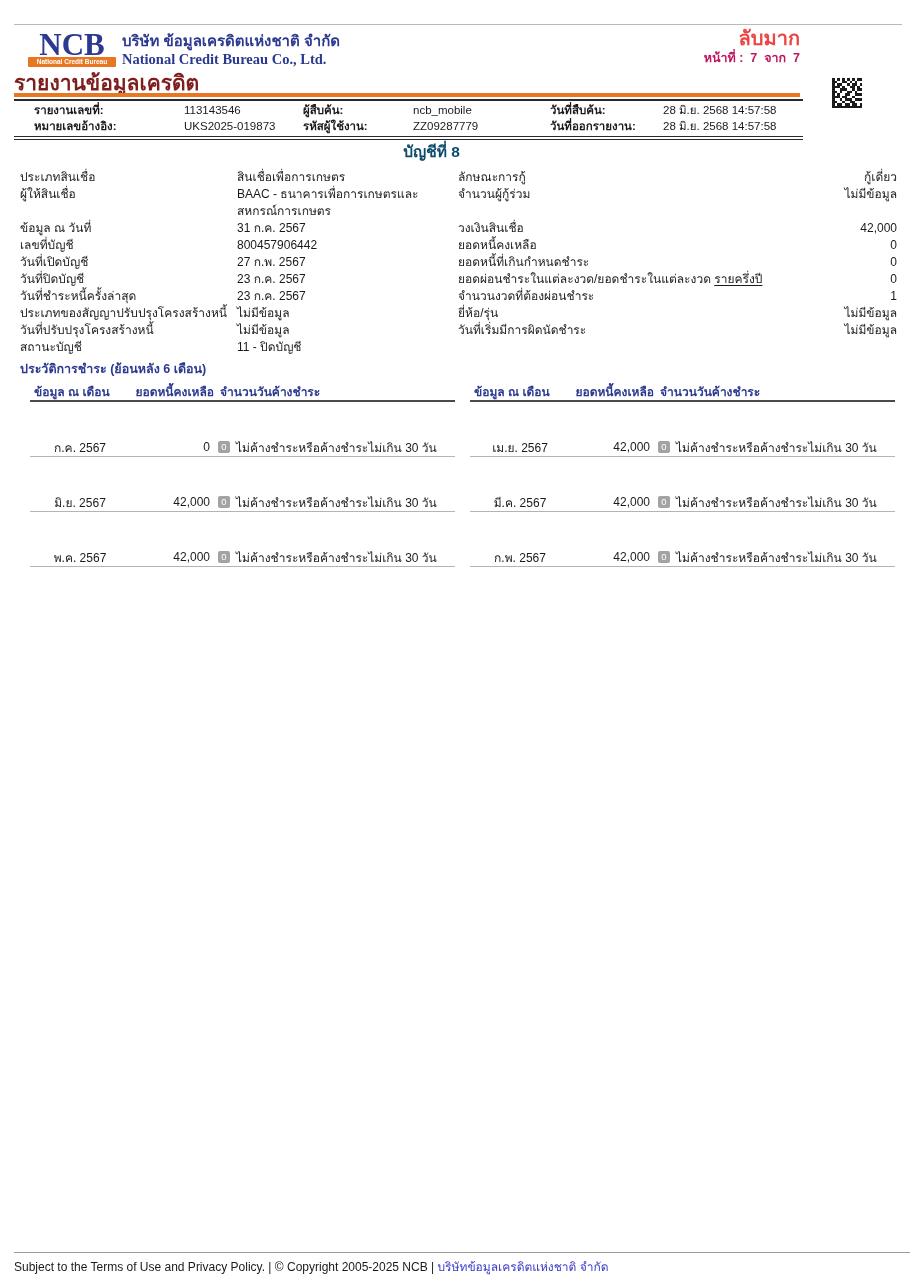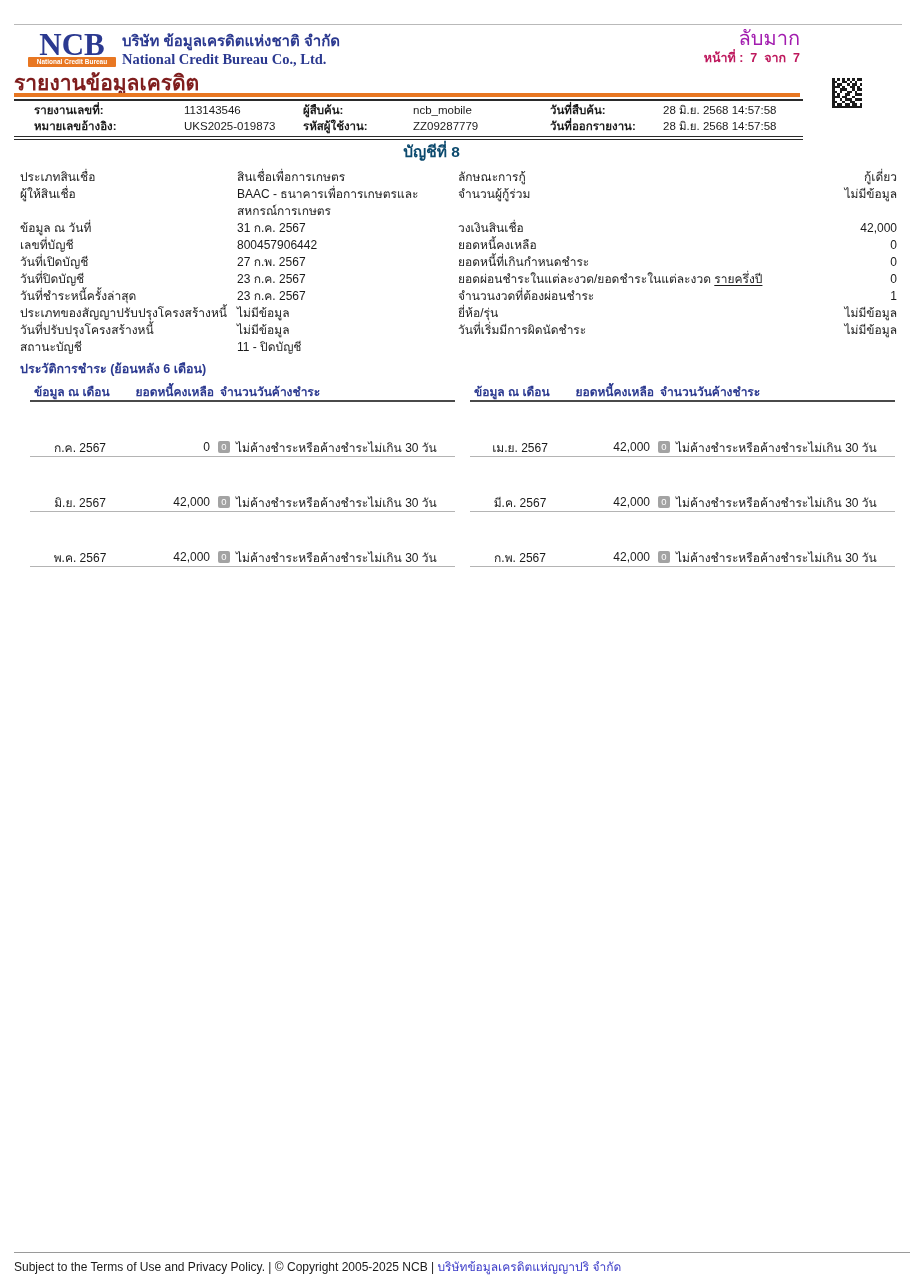--- a/index.html
+++ b/index.html
@@ -18,21 +18,21 @@
   }
   .logo-banner{
     background:#E87722;color:#ffffff;font-weight:bold;font-size:6.5px;line-height:10px;
     text-align:center;margin-top:-3px;border-radius:1px;
   }
   .company{position:absolute;left:122px;top:31px;color:#2B3990;}
   .company-th{font-size:15px;font-weight:bold;line-height:19px;}
   .company-en{font-family:"Liberation Serif","DejaVu Serif",serif;font-size:14.5px;font-weight:bold;line-height:18px;}
 
   .confidential{position:absolute;right:124px;top:26px;text-align:right;}
-  .secret{color:#a21caf;font-size:20px;font-weight:normal;line-height:24px;}
+  .secret{color:#ef4444;font-size:20px;font-weight:bold;line-height:24px;}
   .pagenum{font-size:12.5px;font-weight:bold;line-height:16px;white-space:pre;color:#be185d;}
 
   .report-title{position:absolute;left:14px;top:66px;font-size:21px;font-weight:bold;color:#7f1d1d;}
   .orange-rule{position:absolute;left:14px;top:93px;width:786px;height:4px;background:#E87722;}
 
   .barcode{position:absolute;left:832px;top:78px;width:30px;height:30px;}
 
   
   .info-table{
     position:absolute;left:14px;top:99px;width:789px;
@@ -339,16 +339,16 @@
             <div class="ph-status">
               <span class="badge">0</span>
               <span>ไม่ค้างชำระหรือค้างชำระไม่เกิน 30 วัน</span>
             </div>
           </div>
         </div>
       </div>
   </div>
 
   <div class="footer">
-    <span>Subject to the Terms of Use and Privacy Policy. | © Copyright 2005-2025 NCB | </span><span class="flink">บริษัทข้อมูลเครดิตแห่ญญาปริ จำกัด</span>
+    <span>Subject to the Terms of Use and Privacy Policy. | © Copyright 2005-2025 NCB | </span><span class="flink">บริษัทข้อมูลเครดิตแห่งชาติ จำกัด</span>
   </div>
 
 </div>
 
 </body></html>

